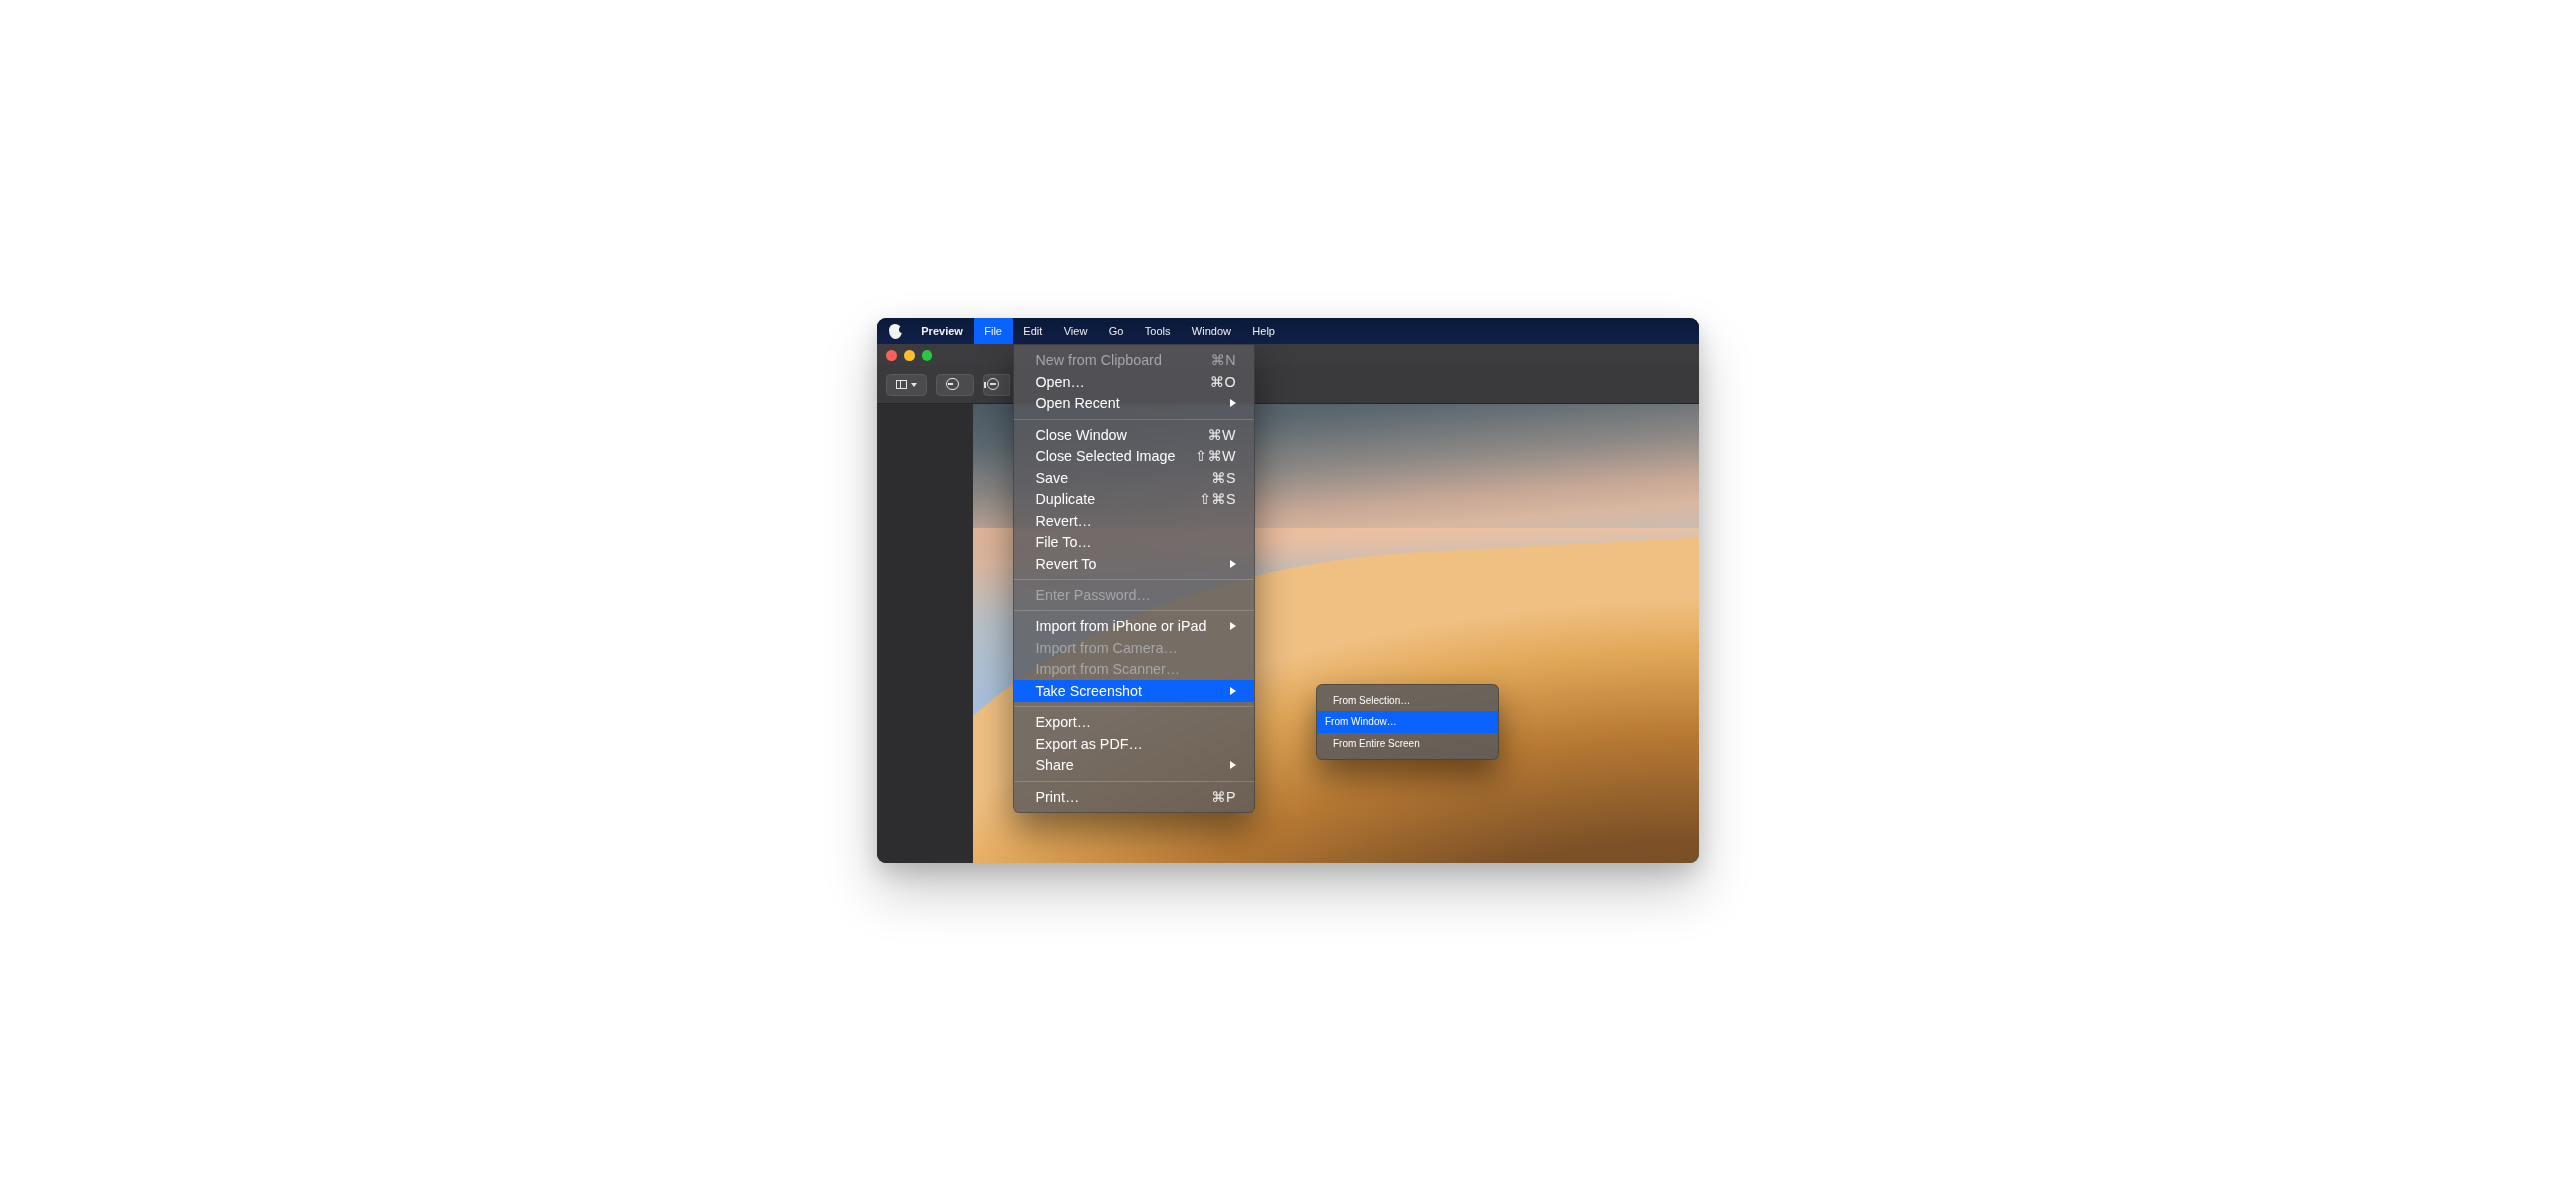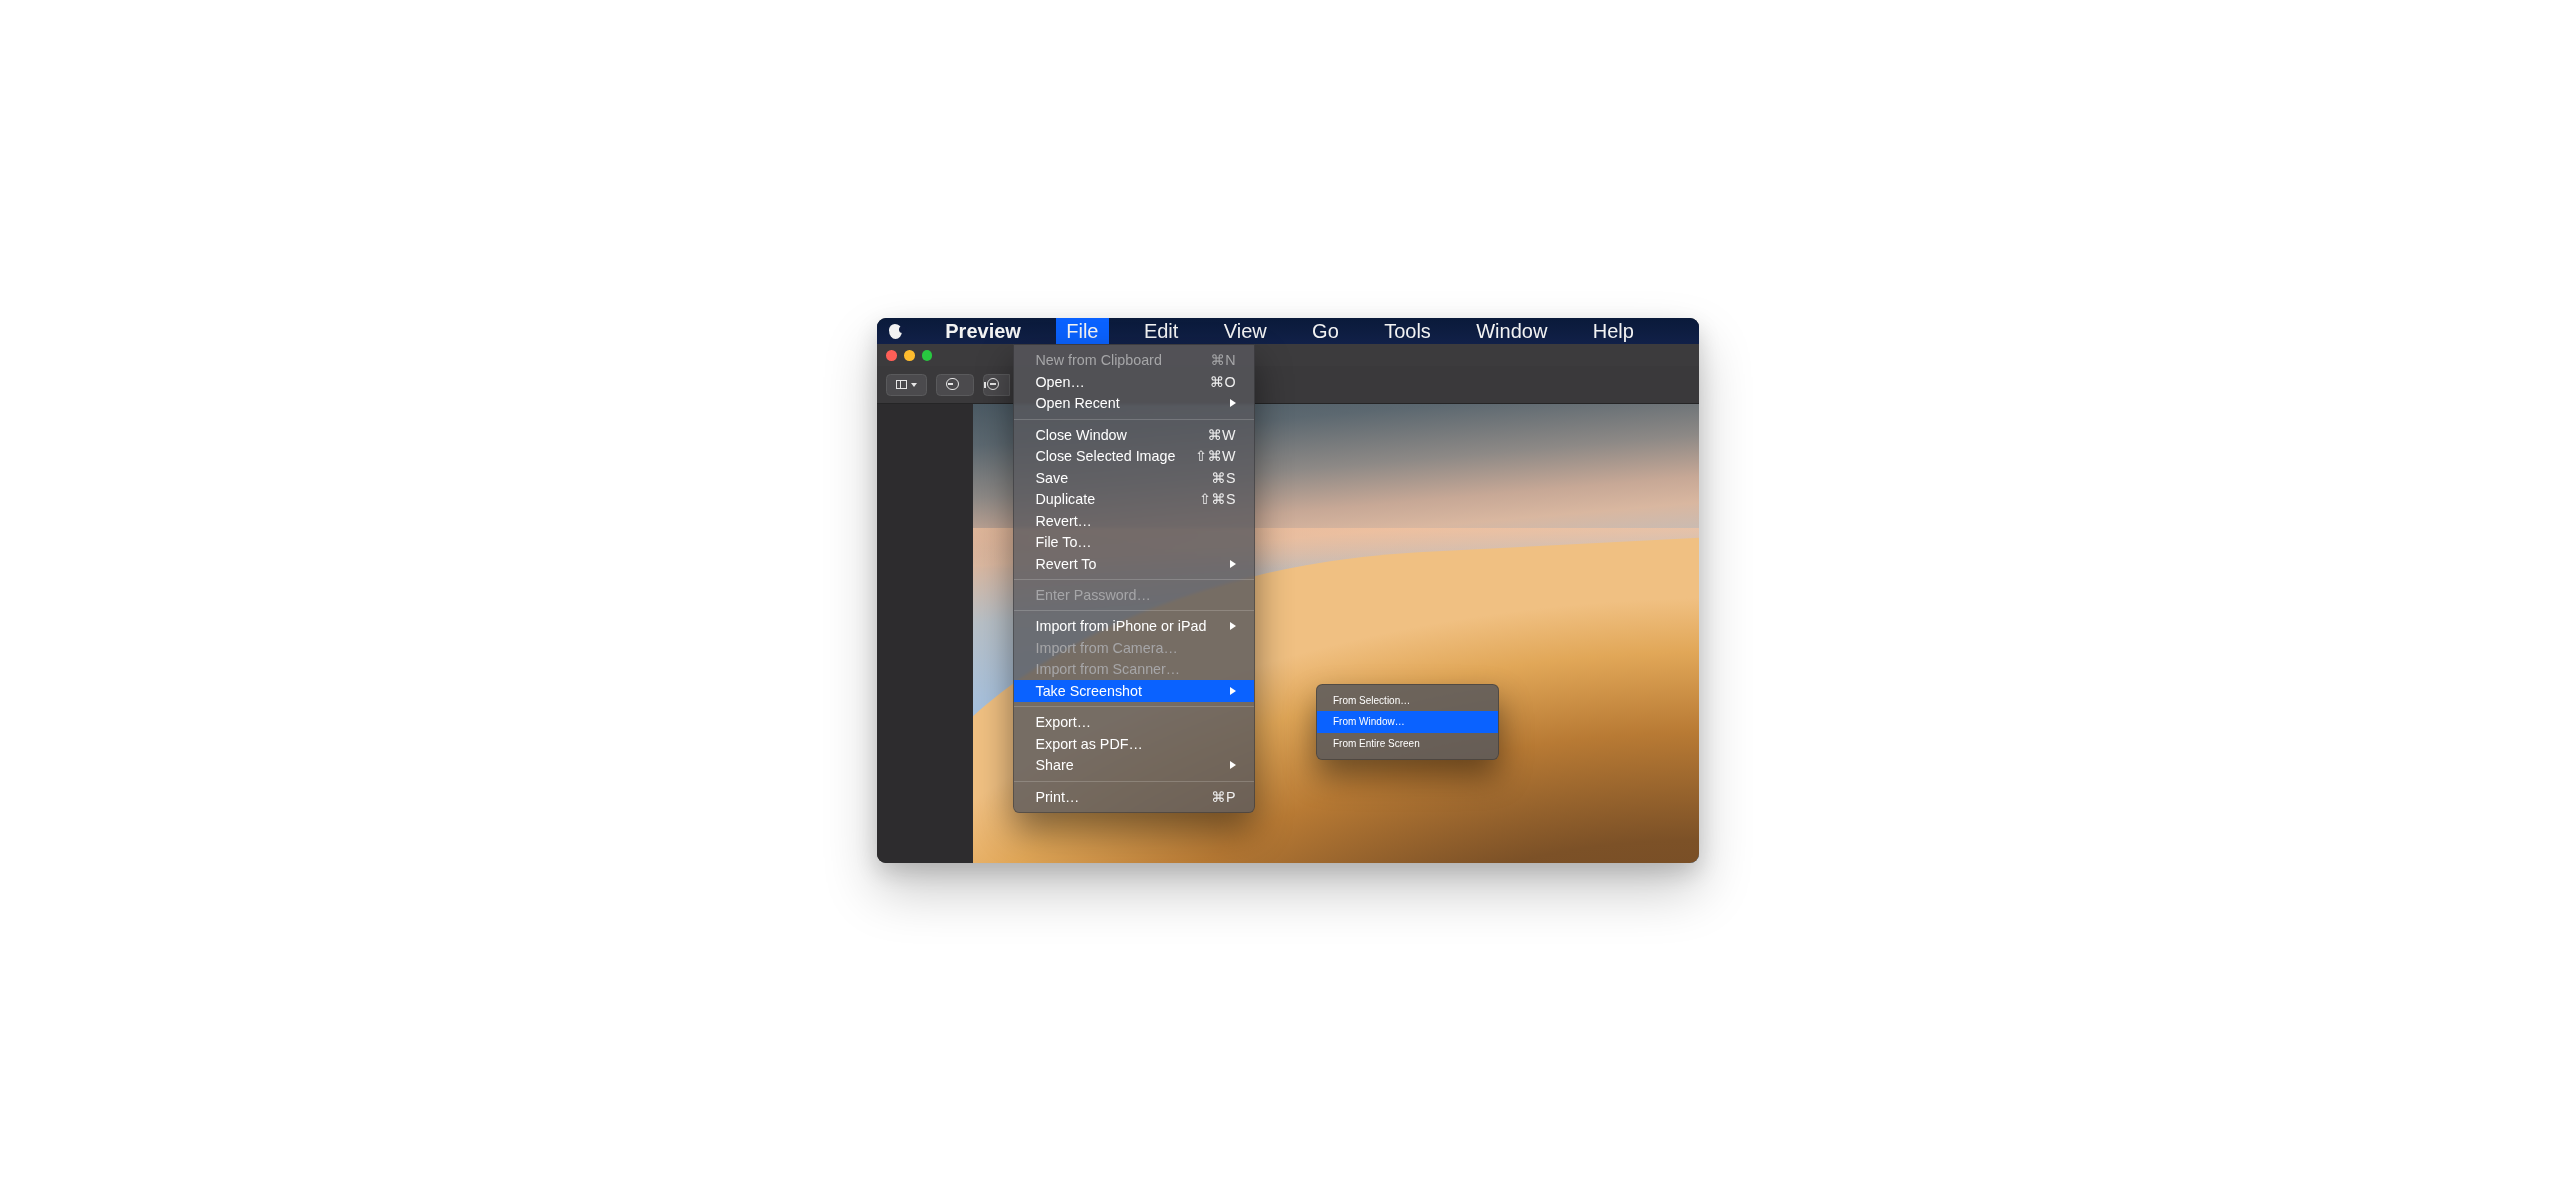--- a/index.html
+++ b/index.html
@@ -23,24 +23,23 @@
   position: relative;
   background: #2b2b2b;
 }
 
 
 .menubar {
   height: 26px;
   background: linear-gradient(180deg, #0a1a3a 0%, #112048 100%);
   display: flex;
   align-items: center;
-  font-size: 20px;
+  font-size: 11px;
   color: #f3f3f3;
   padding: 0 3.6px;
-  gap: 24px;
 }
 .menubar .apple-item { width: 30px; display:flex; align-items:center; justify-content:center; }
 .menubar .apple {
   display:inline-block;
   width:13.4px; height:15px;
   background:#f3f3f3;
   border-radius: 45% 55% 50% 50% / 40% 48% 55% 60%;
   position:relative;
 }
 .menubar .apple::after{
@@ -174,21 +173,21 @@
   top:366px; left:439px;
   width:183px;
   background: rgba(88,88,92,0.85);
   border:0.9px solid rgba(0,0,0,0.25);
   border-radius:6.3px;
   box-shadow: 0 16px 32px rgba(0,0,0,0.45);
   padding:4.5px 0;
   font-size:10px; color:#fff;
 }
 .submenu .srow { padding:2.2px 16px; height:21.5px; display:flex; align-items:center; }
-.submenu .srow.highlight { background:#0a62ff; }
+.submenu .srow.highlight { background:#0a62ff;padding-left:8px; }
 </style>
 </head>
 <body>
 
 <div class="shot">
 
   <div class="menubar">
     <div class="apple-item">
       <span class="apple"></span>
     </div>

